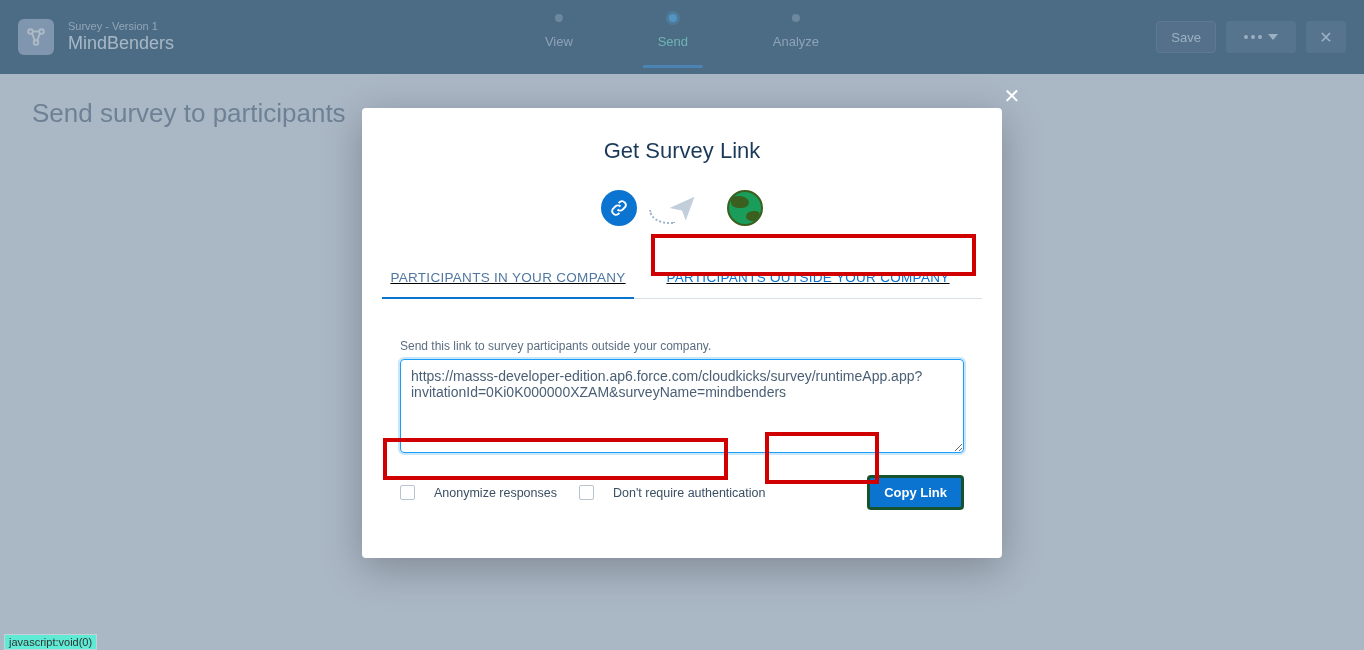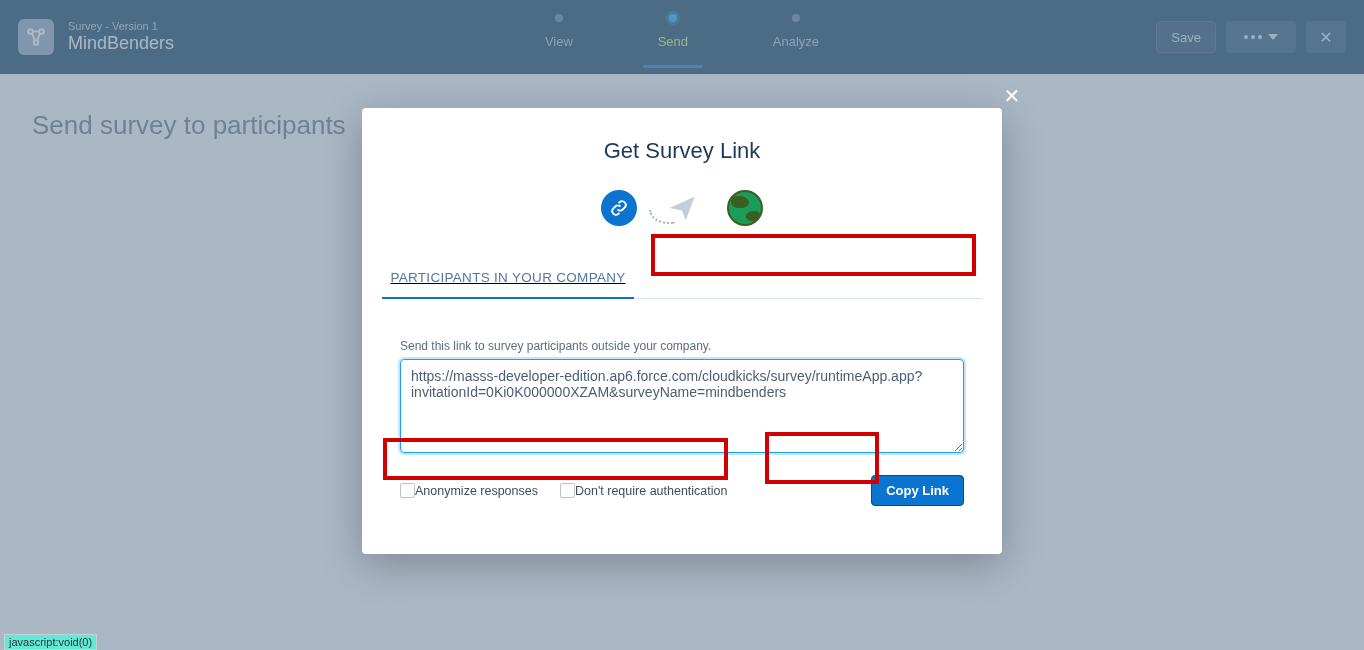--- a/index.html
+++ b/index.html
@@ -28,34 +28,34 @@
   .title-line1 { font-size: 11px; color:#b6c6d7; }
   .title-line2 { font-size: 18px; color:#eef4fa; font-weight:400; }
 
   .stepper {
     position:absolute; left:50%; transform:translateX(-50%);
     display:flex; gap:70px; align-items:flex-start; padding-top:8px;
   }
   .step { display:flex; flex-direction:column; align-items:center; gap:12px; font-size:13px; color:#aac0d6;}
   .step .dot { width:8px; height:8px; border-radius:50%; background:#5e7d99; }
   .step.active .dot { background:#1d9df5; box-shadow:0 0 0 3px rgba(29,157,245,.35); }
-  .step.active .lbl { color:#bef264; }
+  .step.active .lbl { color:#5eead4; }
   .step.active .underline { width:60px; height:3px; background:#0b74d1; margin-top:4px; border-radius:2px;}
 
   .topbar-actions { margin-left:auto; display:flex; gap:10px; align-items:center; }
   .btn-ghost { height:32px; padding:0 14px; border:1px solid #3b5a77; background:#1e4566; color:#cfe2f3; border-radius:4px; font-size:13px; display:flex; align-items:center; }
   .icon-pill { width:40px; height:32px; display:flex; align-items:center; justify-content:center; border-radius:4px; background:#254e70; color:#cfe2f3; }
   .icon-pill.group { width:70px; gap:6px; }
   .caret-down { width:0;height:0;border-left:5px solid transparent;border-right:5px solid transparent;border-top:6px solid #cfe2f3;}
   .dots { display:flex; gap:3px;}
   .dots span{ width:4px;height:4px;border-radius:50%;background:#cfe2f3;display:block;}
   .x-glyph { font-size:16px; }
 
   
-  .page-body { padding: 36px 32px; }
+  .page-body { padding: 24px 32px; }
   .page-heading { font-size:26px; color:#5f6f82; font-weight:300; }
 
   
   .scrim {
     position:absolute; inset:0;
     background: rgba(120,142,162,0.6);
   }
 
   
   .modal {
@@ -106,24 +106,24 @@
   .hint { font-size:12px; color:#5a6e82; margin-bottom:6px;}
   .link-box {
     width:100%; height:94px; border:1px solid #1d9df5; outline:2px solid rgba(29,157,245,.25);
     border-radius:4px; padding:8px 10px; font-size:14px; color:#4a5f75; resize:both;
     font-family:inherit;
   }
 
   .options-row {
     display:flex; align-items:center; gap:22px; padding: 18px 38px 0;
   }
-  .chk { display:flex; align-items:center; gap:0; font-size:12.5px; color:#3a4f64; }
+  .chk { display:flex; align-items:center; gap:19px; font-size:12.5px; color:#3a4f64; }
   .chk input { width:15px;height:15px; border:1px solid #b7c4d1; appearance:none; border-radius:2px; background:#fff;}
   .copy-btn {
-    margin-left:auto; background:#0b74d1; color:#fff; border:1px solid #14532d;
+    margin-left:auto; background:#0b74d1; color:#fff; border:3px solid #14532d;
     padding:7px 14px; font-size:13px; font-weight:600; border-radius:4px; cursor:pointer;
   }
 
   
   .anno { position:absolute; border:4px solid #d00000; pointer-events:none; }
   .anno.a1 { width:325px; height:42px; left:651px; top:234px; }
   .anno.a2 { width:345px; height:42px; left:383px; top:438px; }
   .anno.a3 { width:114px; height:52px; left:765px; top:432px; }
 
   
@@ -212,20 +212,23 @@
     <div class="circ globe">
       <span class="land a"></span>
         <span class="land b"></span>
     </div>
   </div>
 
   <div class="tabs">
     <div class="tab activeul" style="flex:0 0 42%;">
       <span>PARTICIPANTS IN YOUR COMPANY</span>
     </div>
+    <div class="tab active" style="flex:0 0 58%; color:#0b74d1;">
+      <span>PARTICIPANTS OUTSIDE YOUR COMPANY</span>
+    </div>
     <div class="tab-underline"></div>
   </div>
 
   <div class="form-area">
     <div class="hint">Send this link to survey participants outside your company.</div>
     <textarea class="link-box" style="">https://masss-developer-edition.ap6.force.com/cloudkicks/survey/runtimeApp.app?invitationId=0Ki0K000000XZAM&amp;surveyName=mindbenders</textarea>
   </div>
 
   <div class="options-row">
     <label class="chk">

